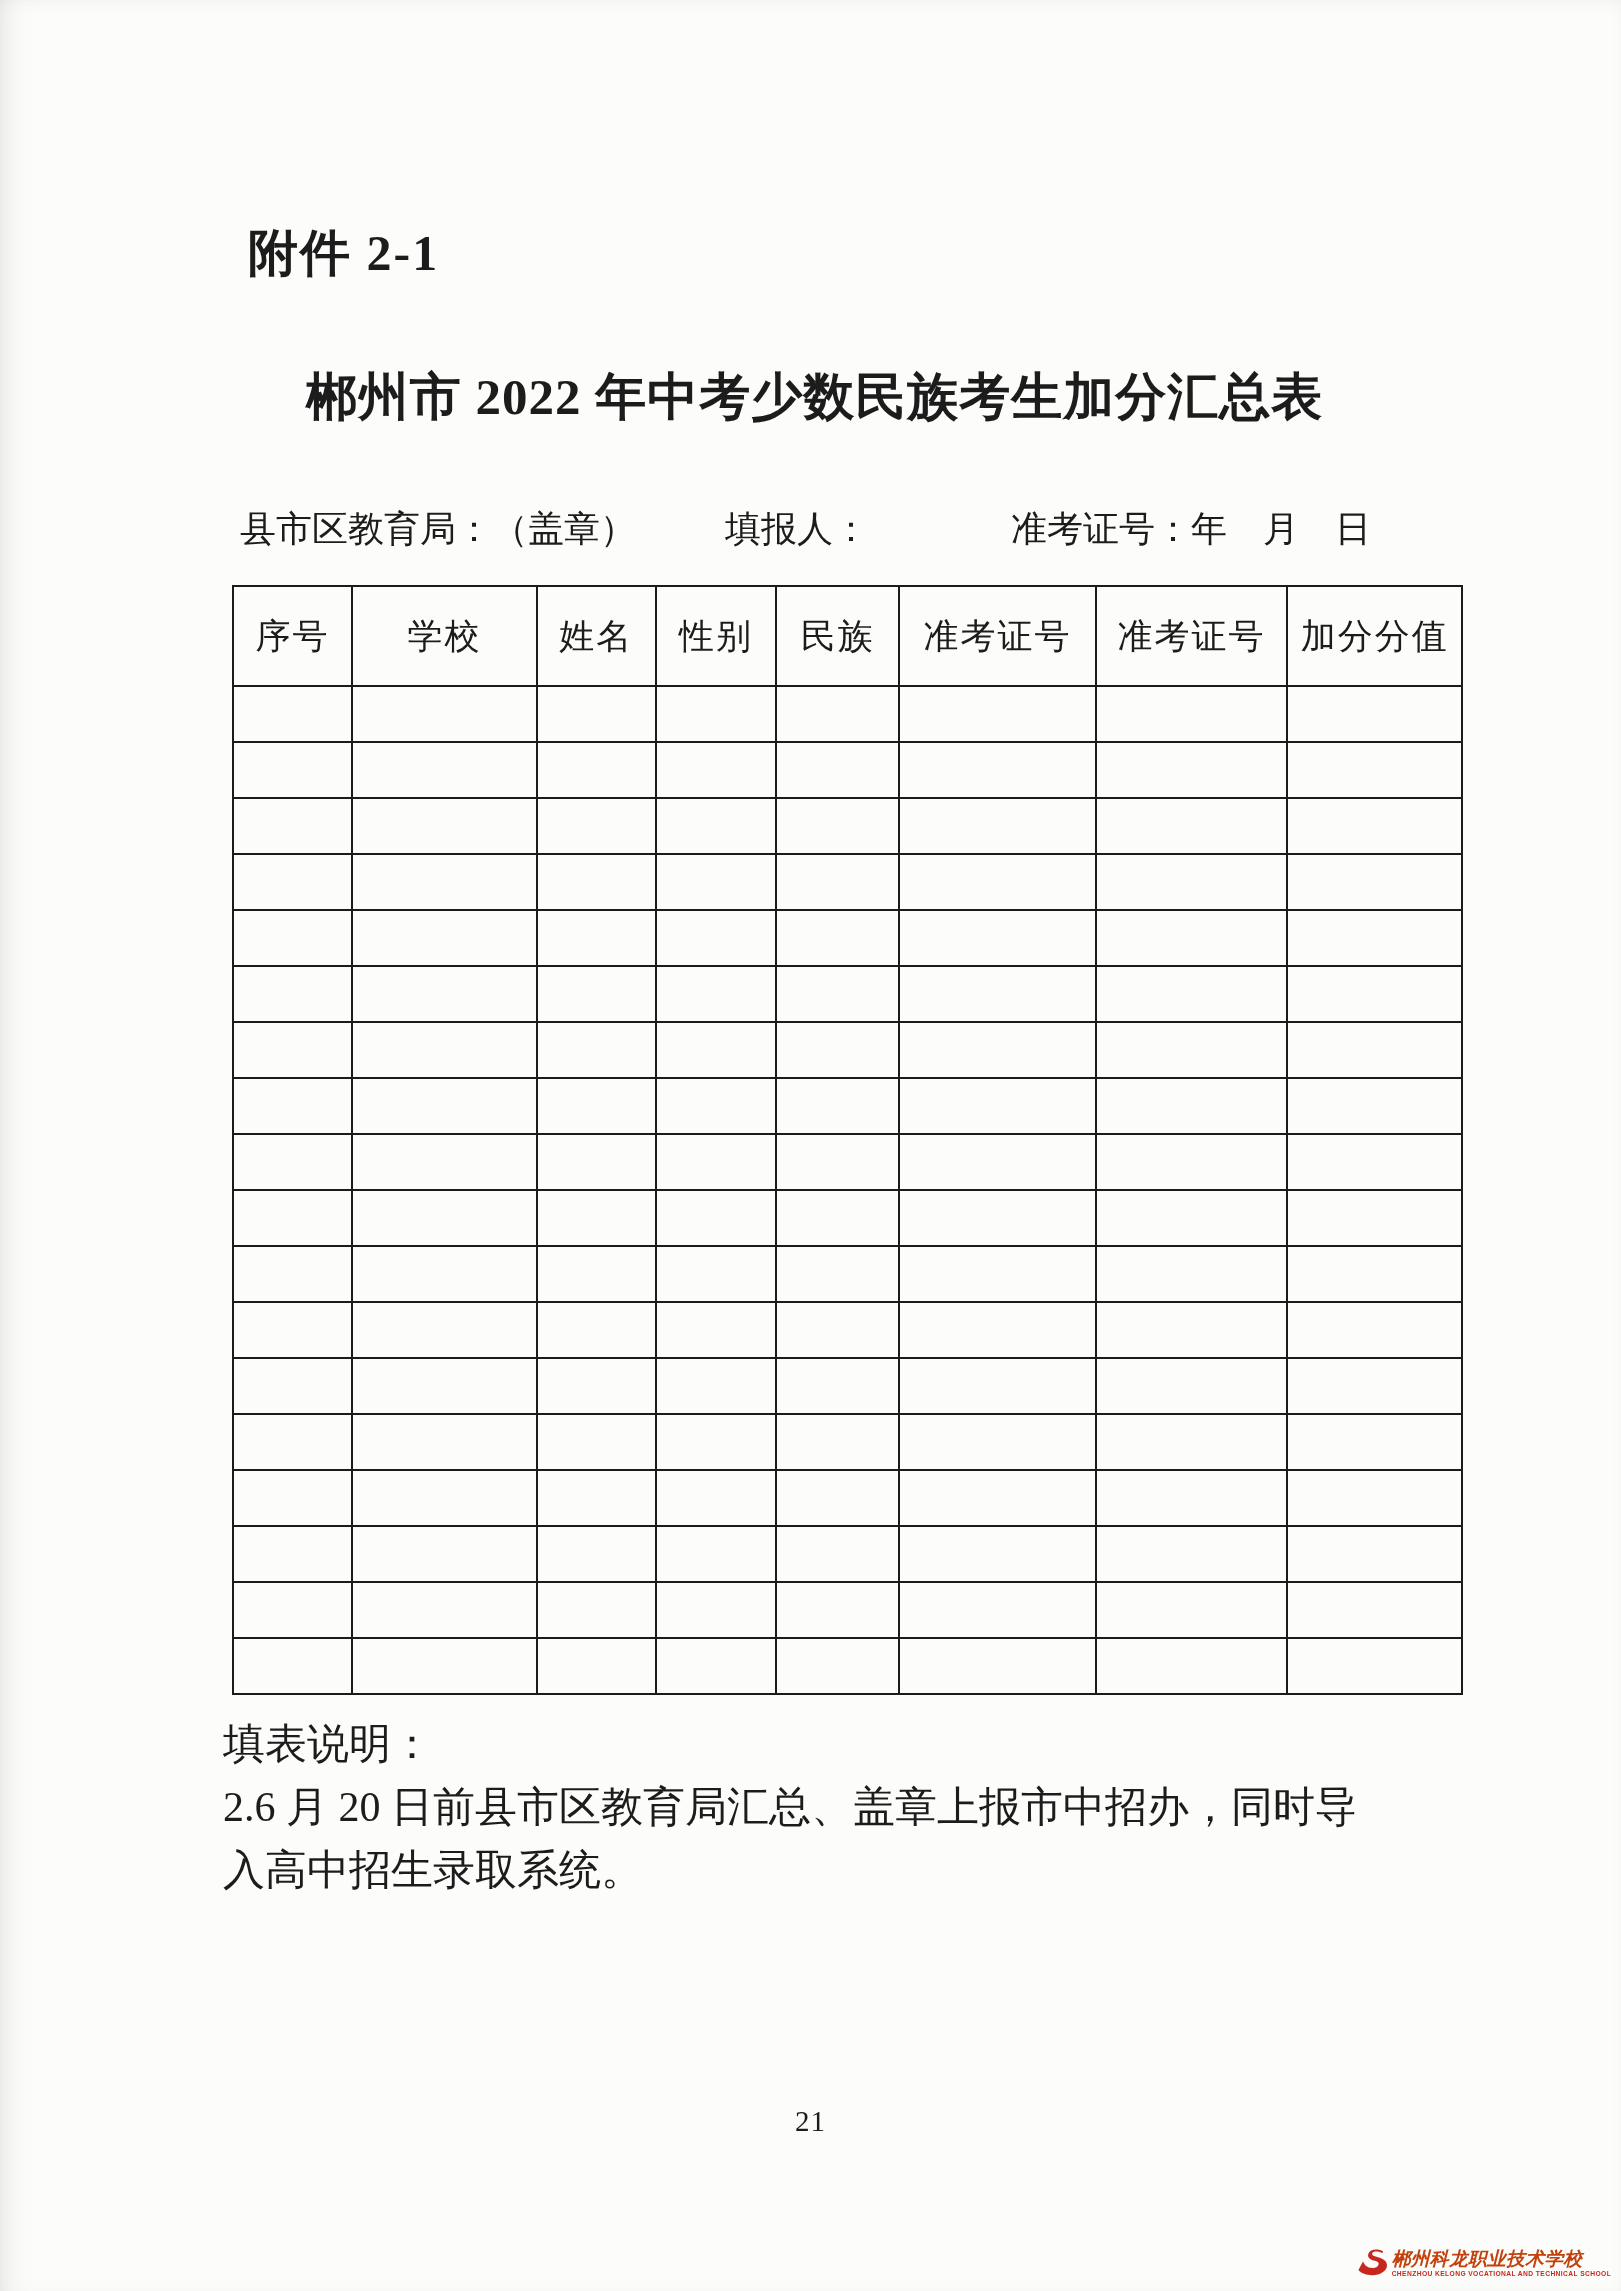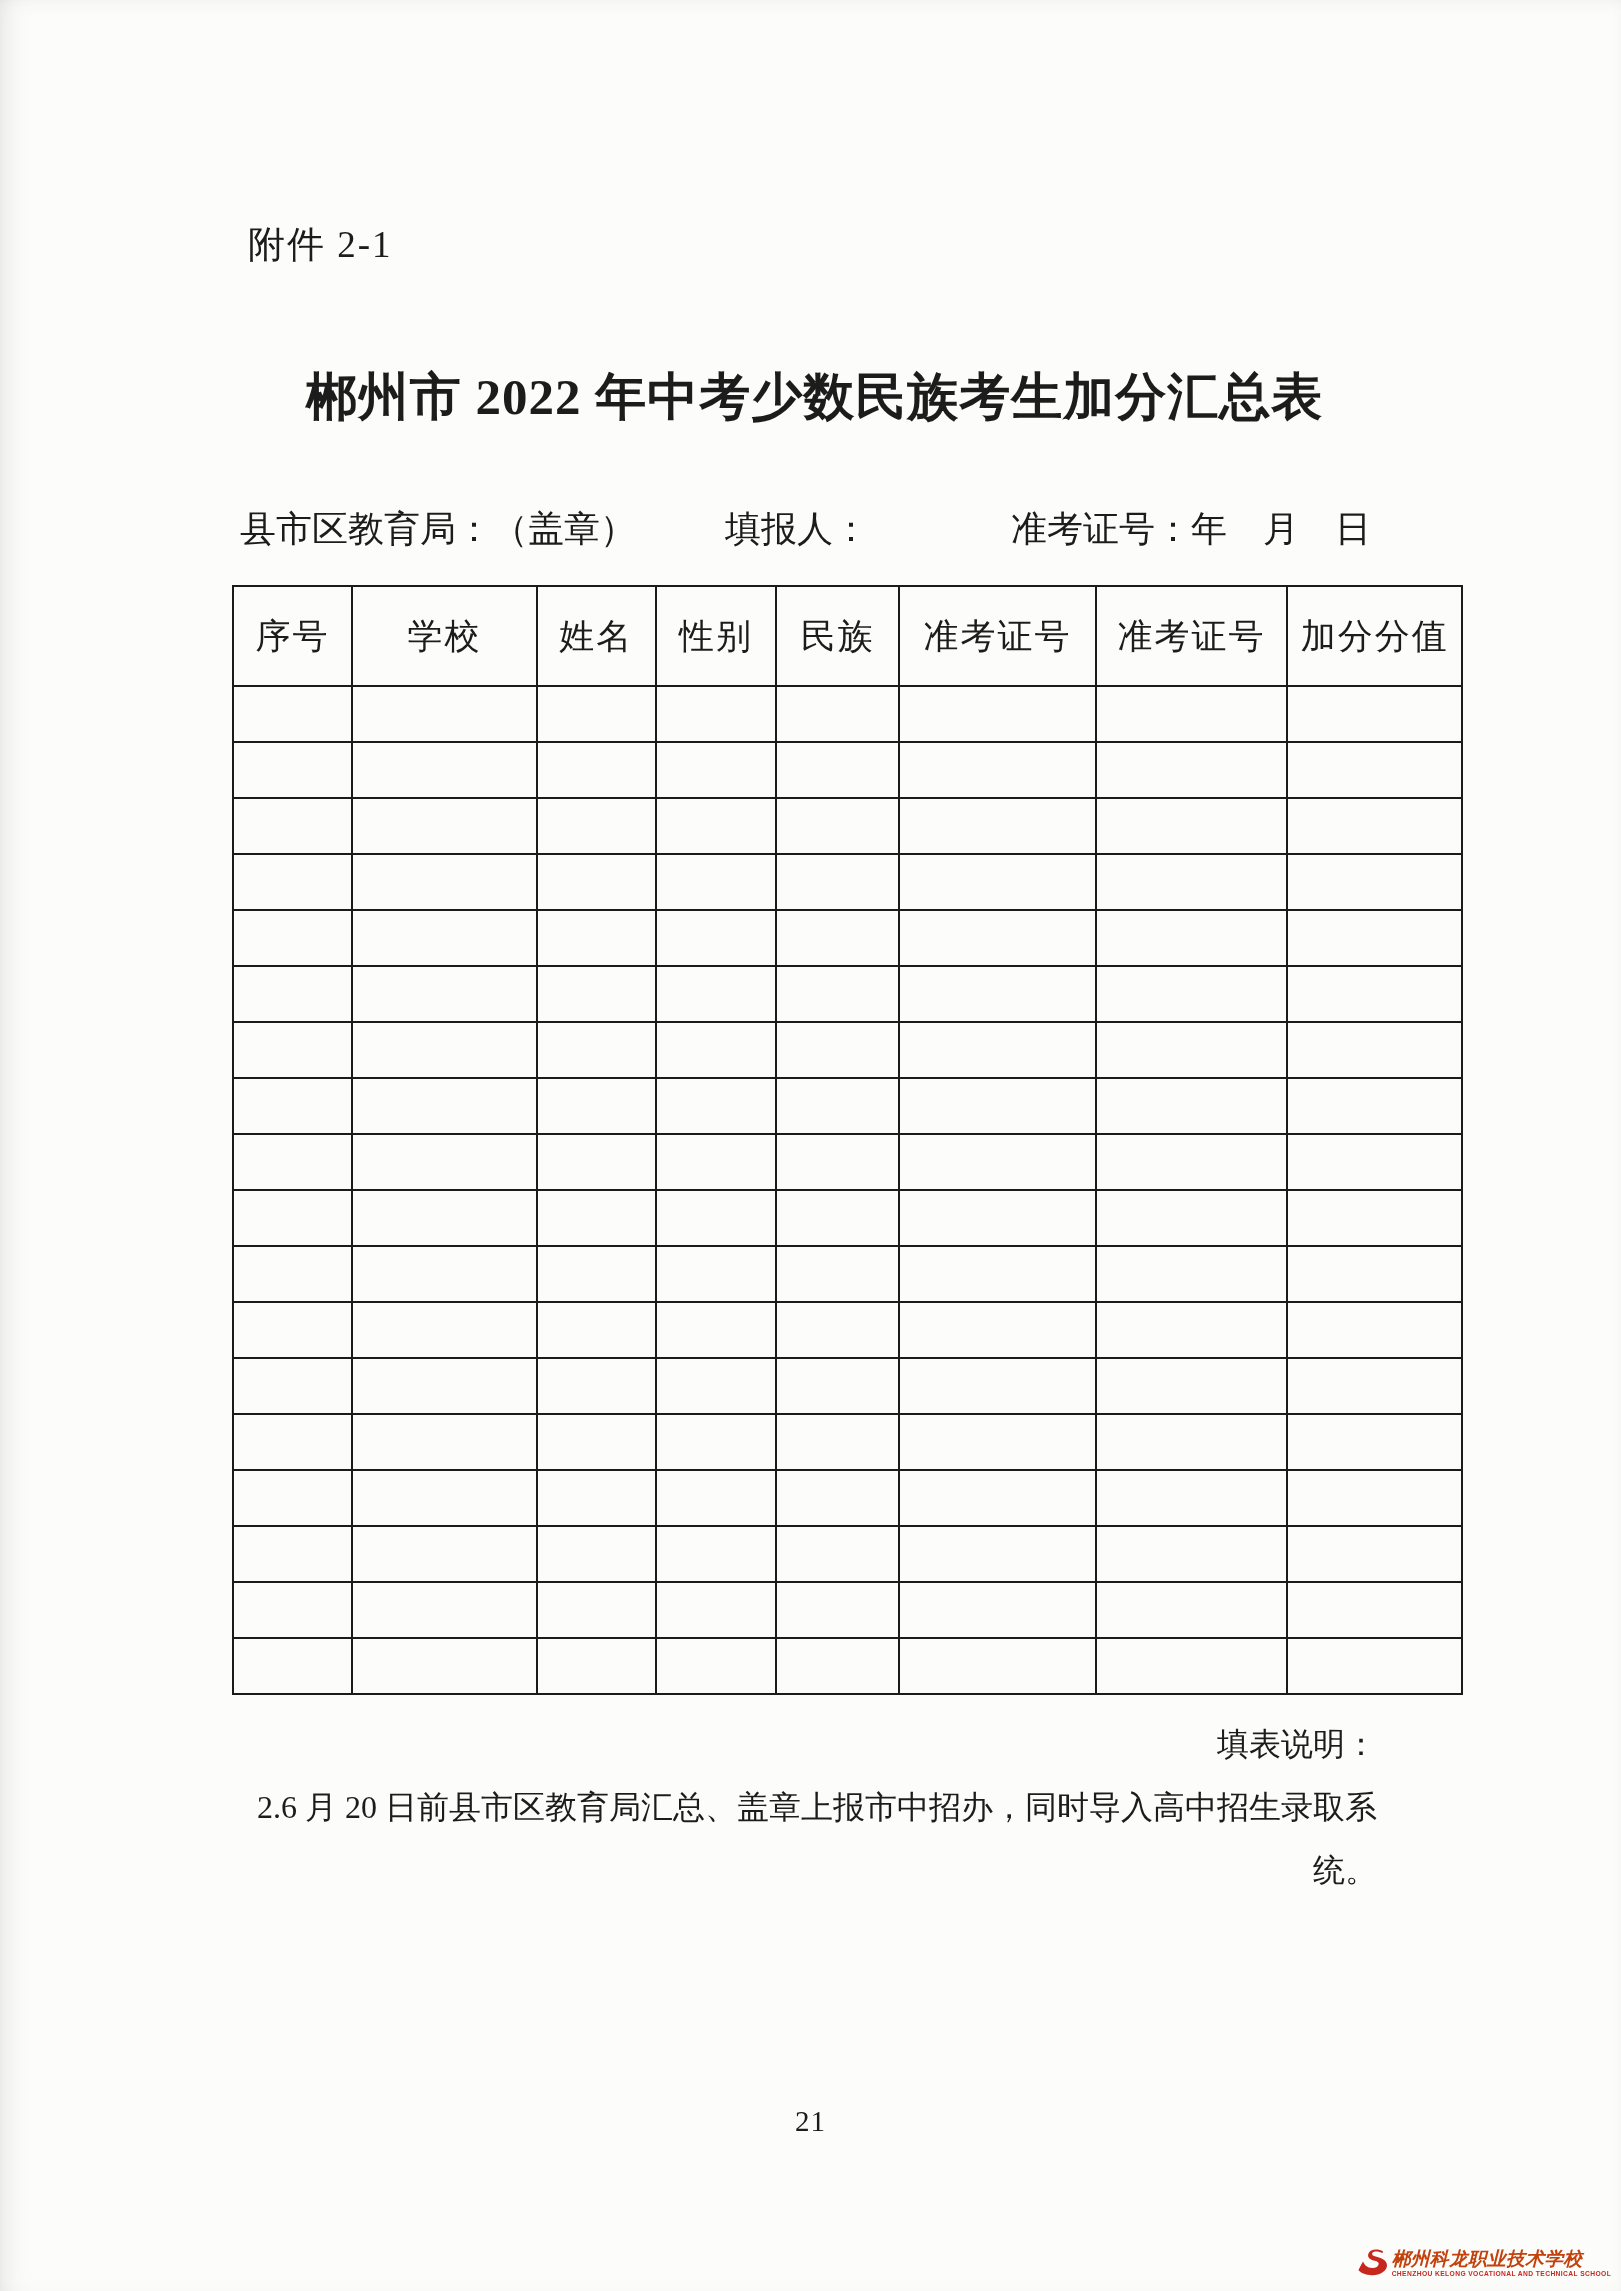--- a/index.html
+++ b/index.html
@@ -10,21 +10,21 @@
     background:#fcfcfa;
     color:#1c1c1c;
     font-family:"Liberation Serif","DejaVu Serif",serif;
     overflow:hidden;
     box-shadow:inset 19.6px 0 33px -23.5px rgba(110,110,110,.28),
                inset 0 11.8px 29px -25.5px rgba(110,110,110,.18),
                inset -7.8px 0 21.6px -19.6px rgba(120,120,120,.15);
   }
   .attachment{
     position:absolute;left:248px;top:220px;
-    font-size:37px;letter-spacing:2px;
+    font-size:50px;letter-spacing:2px;font-weight:bold;
   }
   .title{
     position:absolute;left:0;top:359px;width:100%;
     margin:4px;text-align:center;
     font-size:51px;font-weight:bold;letter-spacing:1px;
   }
   .info-line{position:absolute;left:0;top:488px;width:100%;height:47px;font-size:36px;}
   .info-line span{position:absolute;white-space:pre;margin-top:17px;}
   .info-bureau{left:240px;}
   .info-filler{left:725px;}
@@ -46,22 +46,22 @@
   .summary-table th{
     height:98px;font-size:35px;font-weight:normal;
     border:2px solid #1b1b1b;border-bottom-width:2.9px;
     text-align:center;vertical-align:middle;
     letter-spacing:2px;padding:0;
   }
   .summary-table td{
     height:54px;border:2px solid #1b1b1b;padding:0;
   }
   .notes{
-    position:absolute;left:240px;top:1713px;width:1137px;
-    font-size:32px;line-height:63px;text-align:right;
+    position:absolute;left:223px;top:1713px;width:1137px;
+    font-size:42px;line-height:63px;
   }
   .page-number{
     position:absolute;left:0;top:2105px;width:100%;
     text-align:center;font-size:29px;letter-spacing:1px;
   }
   .footer-logo{
     position:absolute;right:9.8px;top:2248px;
     display:flex;align-items:center;gap:4.9px;
   }
   .logo-icon-svg{display:block;}

